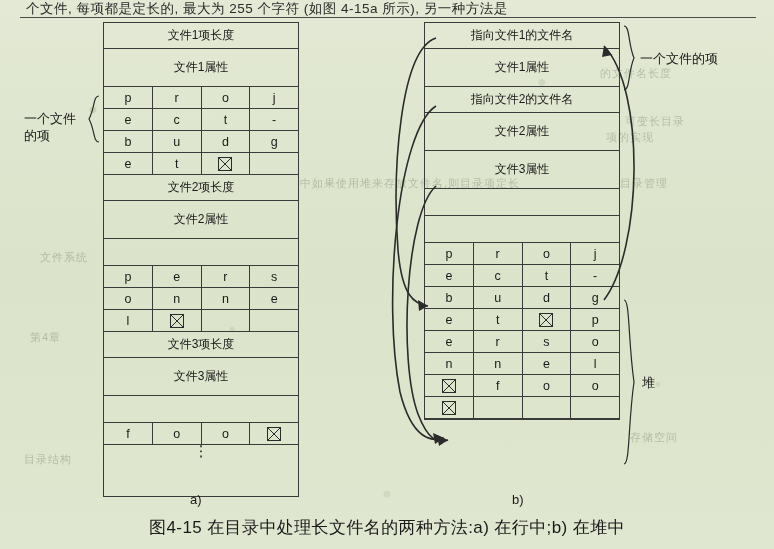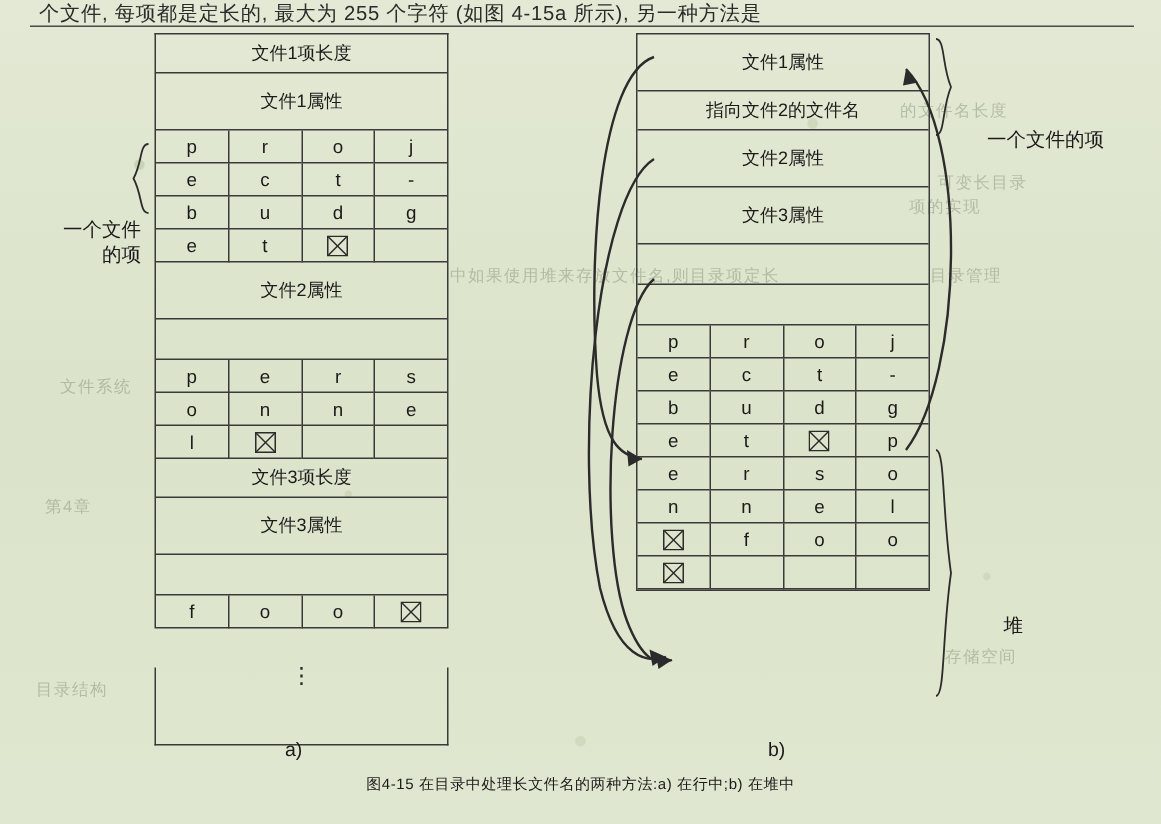--- a/index.html
+++ b/index.html
@@ -96,25 +96,25 @@
     box-sizing:border-box;
   }
   #panelB .rowlabel{border-left:none;border-right:none;}
   #panelB .charrow .charcell:first-child{border-left:none;}
   #panelB .charrow .charcell:last-child{border-right:none;}
 
   .caption-a{position:absolute;left:190px;top:492px;font-size:13px;}
   .caption-b{position:absolute;left:512px;top:492px;font-size:13px;}
   .figcaption{
     position:absolute;left:0;top:516px;width:774px;text-align:center;
-    font-size:10px;letter-spacing:.4px;
+    font-size:17px;letter-spacing:.4px;
   }
 
   .sidelabel{
-    position:absolute;font-size:13px;line-height:17px;text-align:right;margin-top:34px;
+    position:absolute;font-size:13px;line-height:17px;text-align:left;
   }
   svg.overlay{position:absolute;left:0;top:0;width:774px;height:549px;pointer-events:none;}
 </style>
 </head>
 <body>
 
 <div class="bg-noise"></div>
 
 <div class="ghost" style="left:600px;top:66px;">的文件名长度</div>
 <div class="ghost" style="left:625px;top:90px;margin-top:24px;">可变长目录</div>
@@ -155,20 +155,21 @@
       <div class="charcell">t</div>
       <div class="charcell xmark">
         <svg width="14" height="14" viewBox="0 0 14 14">
           <rect x="0.5" y="0.5" width="13" height="13" fill="none" stroke="#2b2b2b" stroke-width="1"></rect>
           <line x1="0.5" y1="0.5" x2="13.5" y2="13.5" stroke="#2b2b2b" stroke-width="1"></line>
           <line x1="13.5" y1="0.5" x2="0.5" y2="13.5" stroke="#2b2b2b" stroke-width="1"></line>
         </svg>
       </div>
       <div class="charcell"></div>
     </div>
+    <div class="rowlabel">文件2项长度</div>
     <div class="rowlabel tall">文件2属性</div>
     <div class="rowblank"></div>
     <div class="charrow">
       <div class="charcell">p</div>
       <div class="charcell">e</div>
       <div class="charcell">r</div>
       <div class="charcell">s</div>
     </div>
     <div class="charrow">
       <div class="charcell">o</div>
@@ -202,20 +203,21 @@
           <line x1="13.5" y1="0.5" x2="0.5" y2="13.5" stroke="#2b2b2b" stroke-width="1"></line>
         </svg>
       </div>
     </div>
   </div>
 <div id="panelA-tail" style="top: 445px;">
     <span class="vdots">⋮</span>
   </div>
 
 <div id="panelB">
+    <div class="rowlabel">指向文件1的文件名</div>
     <div class="rowlabel tall">文件1属性</div>
     <div class="rowlabel">指向文件2的文件名</div>
     <div class="rowlabel tall">文件2属性</div>
     <div class="rowlabel tall">文件3属性</div>
     <div class="rowblank"></div>
     <div class="rowblank"></div>
     <div class="charrow">
       <div class="charcell">p</div>
       <div class="charcell">r</div>
       <div class="charcell">o</div>

